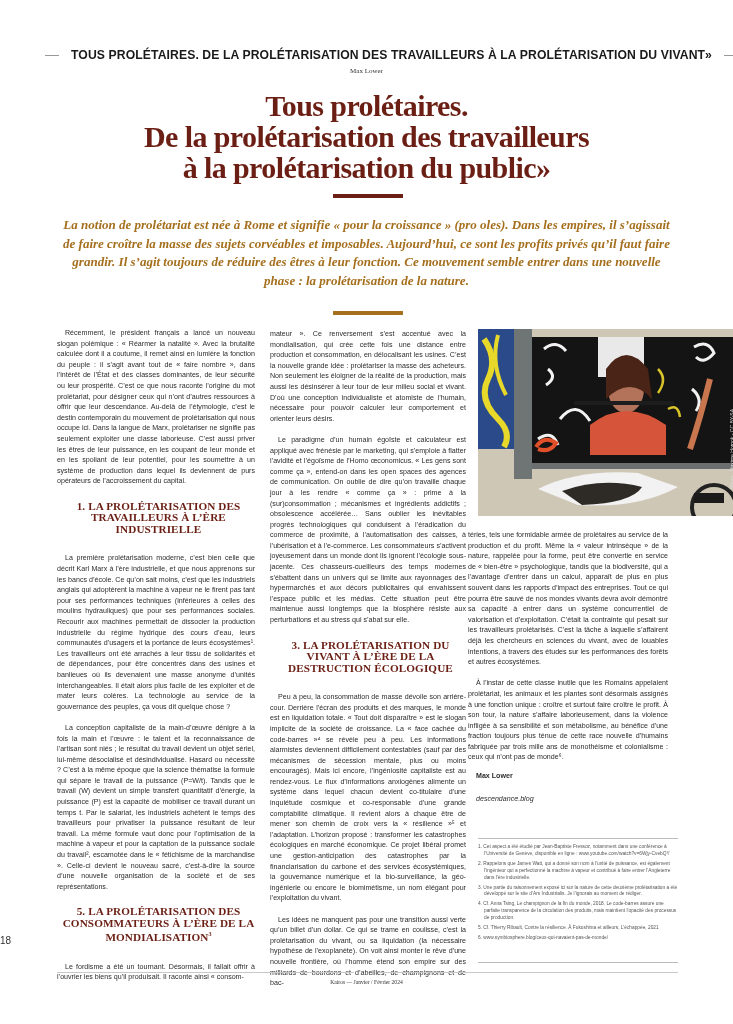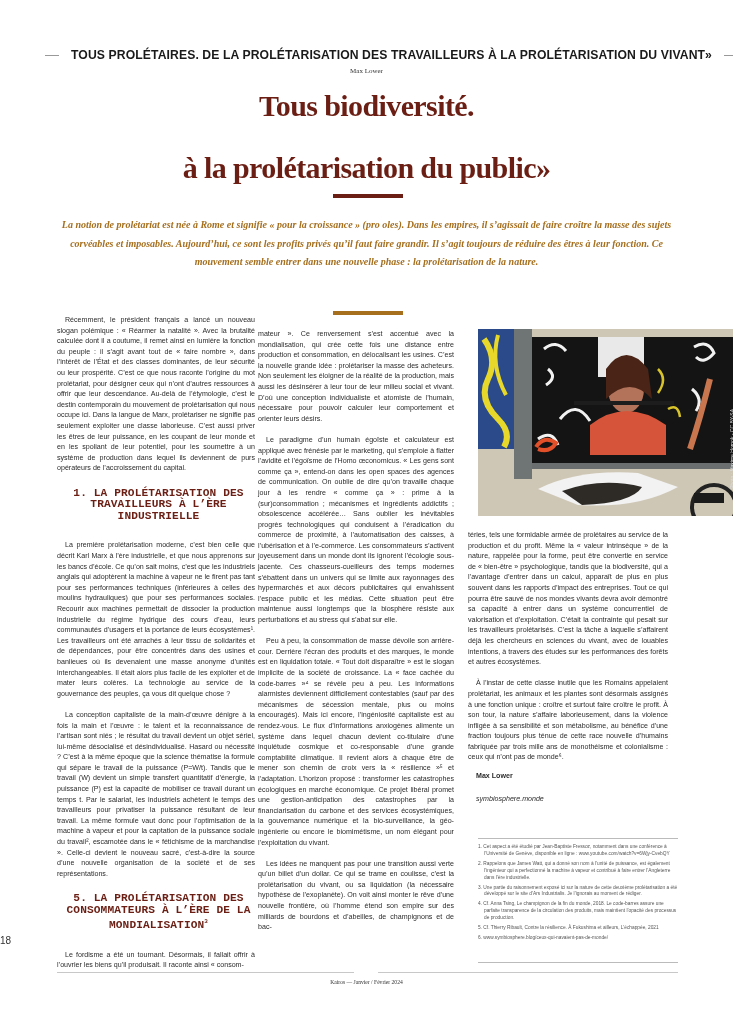--- a/index.html
+++ b/index.html
@@ -16,34 +16,34 @@
   }
   .main-title {
     position: absolute; top: 90px; left: 0; width: 733px; text-align: center;
     font-family: "Liberation Serif", serif; font-weight: bold; color: #6b1f14;
     font-size: 30px; line-height: 31px; letter-spacing: -0.6px; margin: 0;
   }
   .title-rule { position: absolute; top: 194px; left: 333px; width: 70px; height: 4px; background: #6b1f14; }
   .lede {
     position: absolute; top: 216px; left: 60px; width: 613px; text-align: center;
     font-family: "Liberation Serif", serif; font-style: italic; font-weight: bold;
-    color: #a56f1e; font-size: 10px; line-height: 18.5px; margin: 0;
+    color: #a56f1e; font-size: 13px; line-height: 18.5px; margin: 0;
   }
   .lede-rule { position: absolute; top: 311px; left: 333px; width: 70px; height: 4px; background: #a56f1e; }
   .col {
     position: absolute; font-family: "Liberation Sans", sans-serif; font-size: 7.1px;
     line-height: 10.6px; color: #2b2b2b; text-align: justify; hyphens: auto;
   }
   .col p { margin: 0 0 10.6px 0; text-indent: 8px; }
   .col p.no-gap { margin-bottom: 0; }
-  .col1 { left: 57px; top: 315px; width: 198px; }
-  .col2 { left: 258px; top: 329px; width: 196px; }
+  .col1 { left: 57px; top: 328px; width: 198px; }
+  .col2 { left: 270px; top: 329px; width: 196px; }
   .col3 { left: 468px; top: 530px; width: 200px; }
   .section-h {
-    font-family: Liberation Mono, monospace; font-weight: bold; color: #6b1f14;
+    font-family: Liberation Serif, serif; font-weight: bold; color: #6b1f14;
     text-align: center; font-size: 11.2px; line-height: 11.5px; margin: 14px 0 18px 5px;
     letter-spacing: 0.1px;
   }
   .section-h sup { font-size: 6px; }
   .photo {
     position: absolute; left: 478px; top: 329px; width: 255px; height: 187px; overflow: hidden;
     background: #1c1c1c;
   }
   .credit {
     position: absolute; right: 4px; top: 80px; transform: rotate(-90deg); transform-origin: right top;
@@ -71,41 +71,42 @@
 </style>
 </head>
 <body>
 
 <div class="running-head">
   <span class="dash"></span><span>TOUS PROLÉTAIRES. DE LA PROLÉTARISATION DES TRAVAILLEURS À LA PROLÉTARISATION DU VIVANT»</span><span class="dash"></span>
 </div>
 <div class="running-author">Max Lower</div>
 
 <h1 class="main-title">
-  <span>Tous biodiversité.</span><br>
-  <br>
+  <span>Tous prolétaires.</span><br>
+  <span>De la prolétarisation des travailleurs</span><br>
   <span>à la prolétarisation du public»</span>
 </h1>
 <div class="title-rule"></div>
 
 <p class="lede">La notion de prolétariat est née à Rome et signifie « pour la croissance » (pro oles). Dans les empires, il s’agissait de faire croître la masse des sujets corvéables et imposables. Aujourd’hui, ce sont les profits privés qu’il faut faire grandir. Il s’agit toujours de réduire des êtres à leur fonction. Ce mouvement semble entrer dans une nouvelle phase : la prolétarisation de la nature.</p>
 <div class="lede-rule"></div>
 
 <div class="col col1">
   <p>Récemment, le président français a lancé un nouveau slogan polémique : « Réarmer la natalité ». Avec la brutalité calculée dont il a coutume, il remet ainsi en lumière la fonction du peuple : il s’agit avant tout de « faire nombre », dans l’intérêt de l’État et des classes dominantes, de leur sécurité ou leur prospérité. C’est ce que nous raconte l’origine du mot prolétariat, pour désigner ceux qui n’ont d’autres ressources à offrir que leur descendance. Au-delà de l’étymologie, c’est le destin contemporain du mouvement de prolétarisation qui nous occupe ici. Dans la langue de Marx, prolétariser ne signifie pas seulement exploiter une classe laborieuse. C’est aussi priver les êtres de leur puissance, en les coupant de leur monde et en les spoliant de leur potentiel, pour les soumettre à un système de production dans lequel ils deviennent de purs opérateurs de l’accroissement du capital.</p>
   <h2 class="section-h">1. LA PROLÉTARISATION DES TRAVAILLEURS À L’ÈRE INDUSTRIELLE</h2>
   <p>La première prolétarisation moderne, c’est bien celle que décrit Karl Marx à l’ère industrielle, et que nous apprenons sur les bancs d’école. Ce qu’on sait moins, c’est que les industriels anglais qui adoptèrent la machine à vapeur ne le firent pas tant pour ses performances techniques (inférieures à celles des moulins hydrauliques) que pour ses performances sociales. Recourir aux machines permettait de dissocier la production industrielle du régime hydrique des cours d’eau, leurs communautés d’usagers et la portance de leurs écosystèmes¹. Les travailleurs ont été arrachés à leur tissu de solidarités et de dépendances, pour être concentrés dans des usines et banlieues où ils devenaient une masse anonyme d’unités interchangeables. Il était alors plus facile de les exploiter et de mater leurs colères. La technologie au service de la gouvernance des peuples, ça vous dit quelque chose ?</p>
   <p>La conception capitaliste de la main-d’œuvre dénigre à la fois la main et l’œuvre : le talent et la reconnaissance de l’artisan sont niés ; le résultat du travail devient un objet sériel, lui-même désocialisé et désindividualisé. Hasard ou nécessité ? C’est à la même époque que la science thématise la formule qui sépare le travail de la puissance (P=W/t). Tandis que le travail (W) devient un simple transfert quantitatif d’énergie, la puissance (P) est la capacité de mobiliser ce travail durant un temps t. Par le salariat, les industriels achètent le temps des travailleurs pour privatiser la puissance résultant de leur travail. La même formule vaut donc pour l’optimisation de la machine à vapeur et pour la captation de la puissance sociale du travail², escamotée dans le « fétichisme de la marchandise ». Celle-ci devient le nouveau sacré, c’est-à-dire la source d’une nouvelle organisation de la société et de ses représentations.</p>
   <h2 class="section-h"><span>5. LA PROLÉTARISATION DES CONSOMMATEURS À L’ÈRE DE LA MONDIALISATION</span><sup>3</sup></h2>
   <p class="no-gap">Le fordisme a été un tournant. Désormais, il fallait offrir à l’ouvrier les biens qu’il produisait. Il raconte ainsi « consom-</p>
 </div>
 
 <div class="col col2">
   <p style="text-indent:0">mateur ». Ce renversement s’est accentué avec la mondialisation, qui crée cette fois une distance entre production et consommation, en délocalisant les usines. C’est la nouvelle grande idée : prolétariser la masse des acheteurs. Non seulement les éloigner de la réalité de la production, mais aussi les désinsérer à leur tour de leur milieu social et vivant. D’où une conception individualiste et atomiste de l’humain, nécessaire pour pouvoir calculer leur comportement et orienter leurs désirs.</p>
   <p>Le paradigme d’un humain égoïste et calculateur est appliqué avec frénésie par le marketing, qui s’emploie à flatter l’avidité et l’égoïsme de l’Homo œconomicus. « Les gens sont comme ça », entend-on dans les open spaces des agences de communication. On oublie de dire qu’on travaille chaque jour à les rendre « comme ça » : prime à la (sur)consommation ; mécanismes et ingrédients addictifs ; obsolescence accélérée… Sans oublier les inévitables progrès technologiques qui conduisent à l’éradication du commerce de proximité, à l’automatisation des caisses, à l’ubérisation et à l’e-commerce. Les consommateurs s’activent joyeusement dans un monde dont ils ignorent l’écologie sous-jacente. Ces chasseurs-cueilleurs des temps modernes s’ébattent dans un univers qui se limite aux rayonnages des hypermarchés et aux décors publicitaires qui envahissent l’espace public et les médias. Cette situation peut être maintenue aussi longtemps que la biosphère résiste aux perturbations et au stress qui s’abat sur elle.</p>
+  <h2 class="section-h">3. LA PROLÉTARISATION DU VIVANT À L’ÈRE DE LA DESTRUCTION ÉCOLOGIQUE</h2>
   <p>Peu à peu, la consommation de masse dévoile son arrière-cour. Derrière l’écran des produits et des marques, le monde est en liquidation totale. « Tout doit disparaître » est le slogan implicite de la société de croissance. La « face cachée du code-barres »⁴ se révèle peu à peu. Les informations alarmistes deviennent difficilement contestables (sauf par des mécanismes de sécession mentale, plus ou moins encouragés). Mais ici encore, l’ingéniosité capitaliste est au rendez-vous. Le flux d’informations anxiogènes alimente un système dans lequel chacun devient co-titulaire d’une inquiétude cosmique et co-responsable d’une grande comptabilité climatique. Il revient alors à chaque être de mener son chemin de croix vers la « résilience »⁵ et l’adaptation. L’horizon proposé : transformer les catastrophes écologiques en marché économique. Ce projet libéral promet une gestion-anticipation des catastrophes par la financiarisation du carbone et des services écosystémiques, la gouvernance numérique et la bio-surveillance, la géo-ingénierie ou encore le biomimétisme, un nom élégant pour l’exploitation du vivant.</p>
   <p class="no-gap">Les idées ne manquent pas pour une transition aussi verte qu’un billet d’un dollar. Ce qui se trame en coulisse, c’est la prolétarisation du vivant, ou sa liquidation (la nécessaire hypothèse de l’exoplanète). On voit ainsi monter le rêve d’une nouvelle frontière, où l’homme étend son empire sur des milliards de bourdons et d’abeilles, de champignons et de bac-</p>
 </div>
 
 <div class="photo">
   <svg width="255" height="187" viewBox="0 0 255 187">
     <rect x="0" y="0" width="255" height="187" fill="#cfc7b6"></rect>
     <rect x="0" y="0" width="36" height="120" fill="#2a4a8a"></rect>
     <path d="M6 10 q14 20 4 40 q-10 20 10 40 q14 14 6 28" stroke="#e8d82a" stroke-width="6" fill="none"></path>
     <path d="M20 6 q-8 30 8 60" stroke="#e8d82a" stroke-width="4" fill="none"></path>
@@ -127,21 +128,21 @@
     <circle cx="236" cy="178" r="22" fill="none" stroke="#222" stroke-width="4"></circle>
     <rect x="216" y="164" width="30" height="10" fill="#1b1b1b"></rect>
   </svg>
   <div class="credit">Photo : Maxime Hornok - CC BY-SA</div>
 </div>
 
 <div class="col col3">
   <p style="text-indent:0">téries, tels une formidable armée de prolétaires au service de la production et du profit. Même la « valeur intrinsèque » de la nature, rappelée pour la forme, peut être convertie en service de « bien-être » psychologique, tandis que la biodiversité, qui a l’avantage d’entrer dans un calcul, apparaît de plus en plus souvent dans les rapports d’impact des entreprises. Tout ce qui pourra être sauvé de nos mondes vivants devra avoir démontré sa capacité à entrer dans un système concurrentiel de valorisation et d’exploitation. C’était la contrainte qui pesait sur les travailleurs prolétarisés. C’est la tâche à laquelle s’affairent déjà les chercheurs en sciences du vivant, avec de louables intentions, à travers des études sur les performances des forêts et autres écosystèmes.</p>
   <p class="no-gap">À l’instar de cette classe inutile que les Romains appelaient prolétariat, les animaux et les plantes sont désormais assignés à une fonction unique : croître et surtout faire croître le profit. À son tour, la nature s’affaire laborieusement, dans la violence infligée à sa sensibilité et son métabolisme, au bénéfice d’une fraction toujours plus ténue de cette race nouvelle d’humains fabriquée par trois mille ans de monothéisme et colonialisme : ceux qui n’ont pas de monde⁶.</p>
   <div class="signature">Max Lower</div>
-  <div class="signature-site">symbiosphere.monde</div>
+  <div class="signature-site">descendance.blog</div>
 </div>
 
 <div class="notes-rule-top"></div>
 <ol class="notes">
   <li>1. Cet aspect a été étudié par Jean-Baptiste Fressoz, notamment dans une conférence à l’Université de Genève, disponible en ligne : www.youtube.com/watch?v=6Wjy-CvebQY</li>
   <li>2. Rappelons que James Watt, qui a donné son nom à l’unité de puissance, est également l’ingénieur qui a perfectionné la machine à vapeur et contribué à faire entrer l’Angleterre dans l’ère industrielle.</li>
   <li>3. Une partie du raisonnement exposé ici sur la nature de cette deuxième prolétarisation a été développé sur le site d’Ars Industrialis. Je l’ignorais au moment de rédiger.</li>
   <li>4. Cf. Anna Tsing, Le champignon de la fin du monde, 2018. Le code-barres assure une parfaite transparence de la circulation des produits, mais maintient l’opacité des processus de production.</li>
   <li>5. Cf. Thierry Ribault, Contre la résilience. À Fukushima et ailleurs, L’échappée, 2021</li>
   <li>6. www.symbiosphere.blog/ceux-qui-navaient-pas-de-monde/</li>

